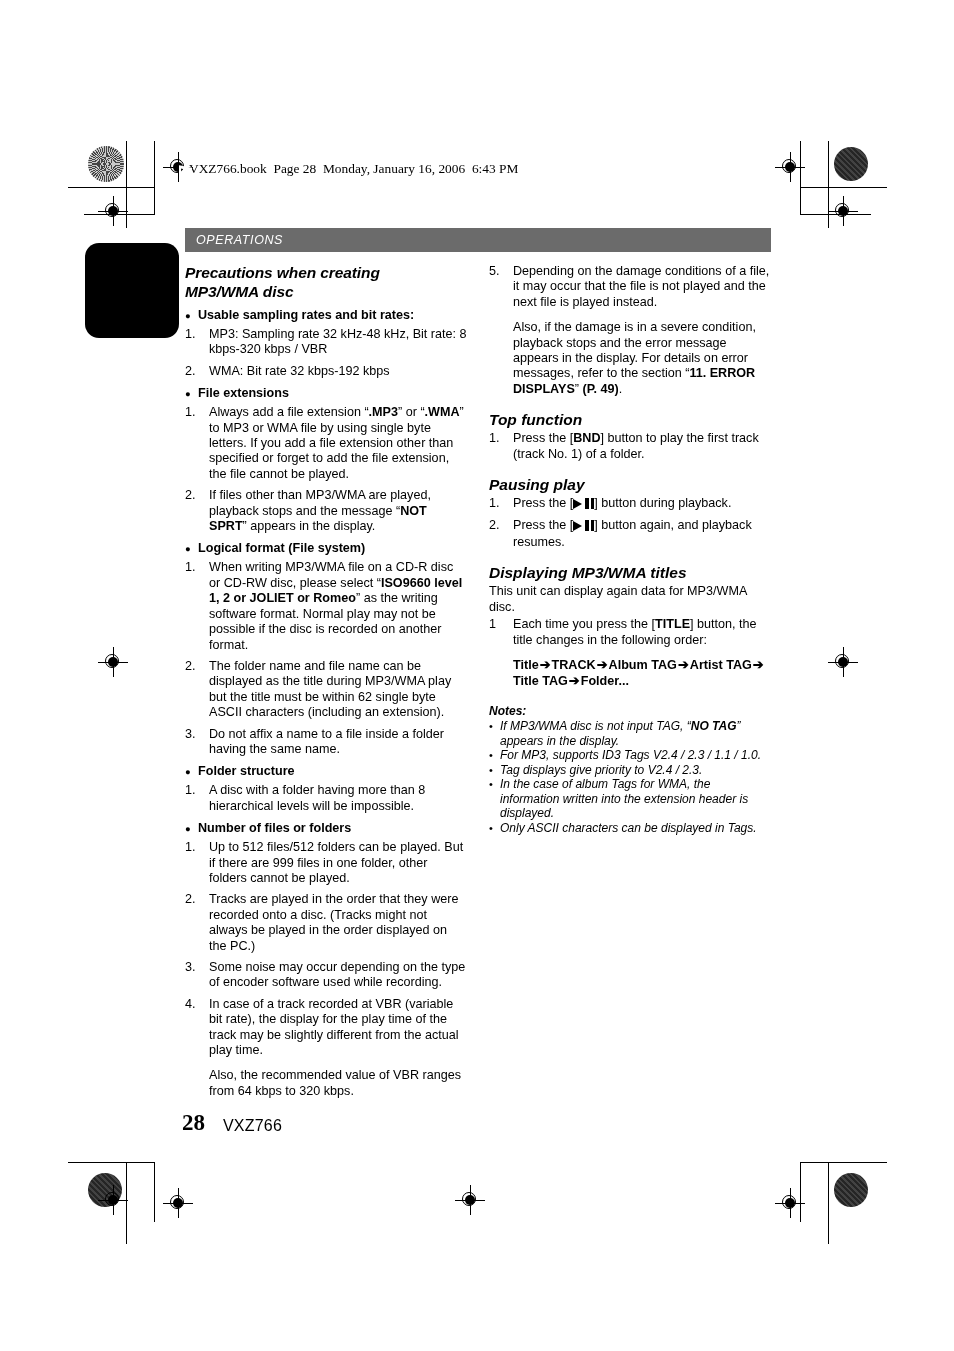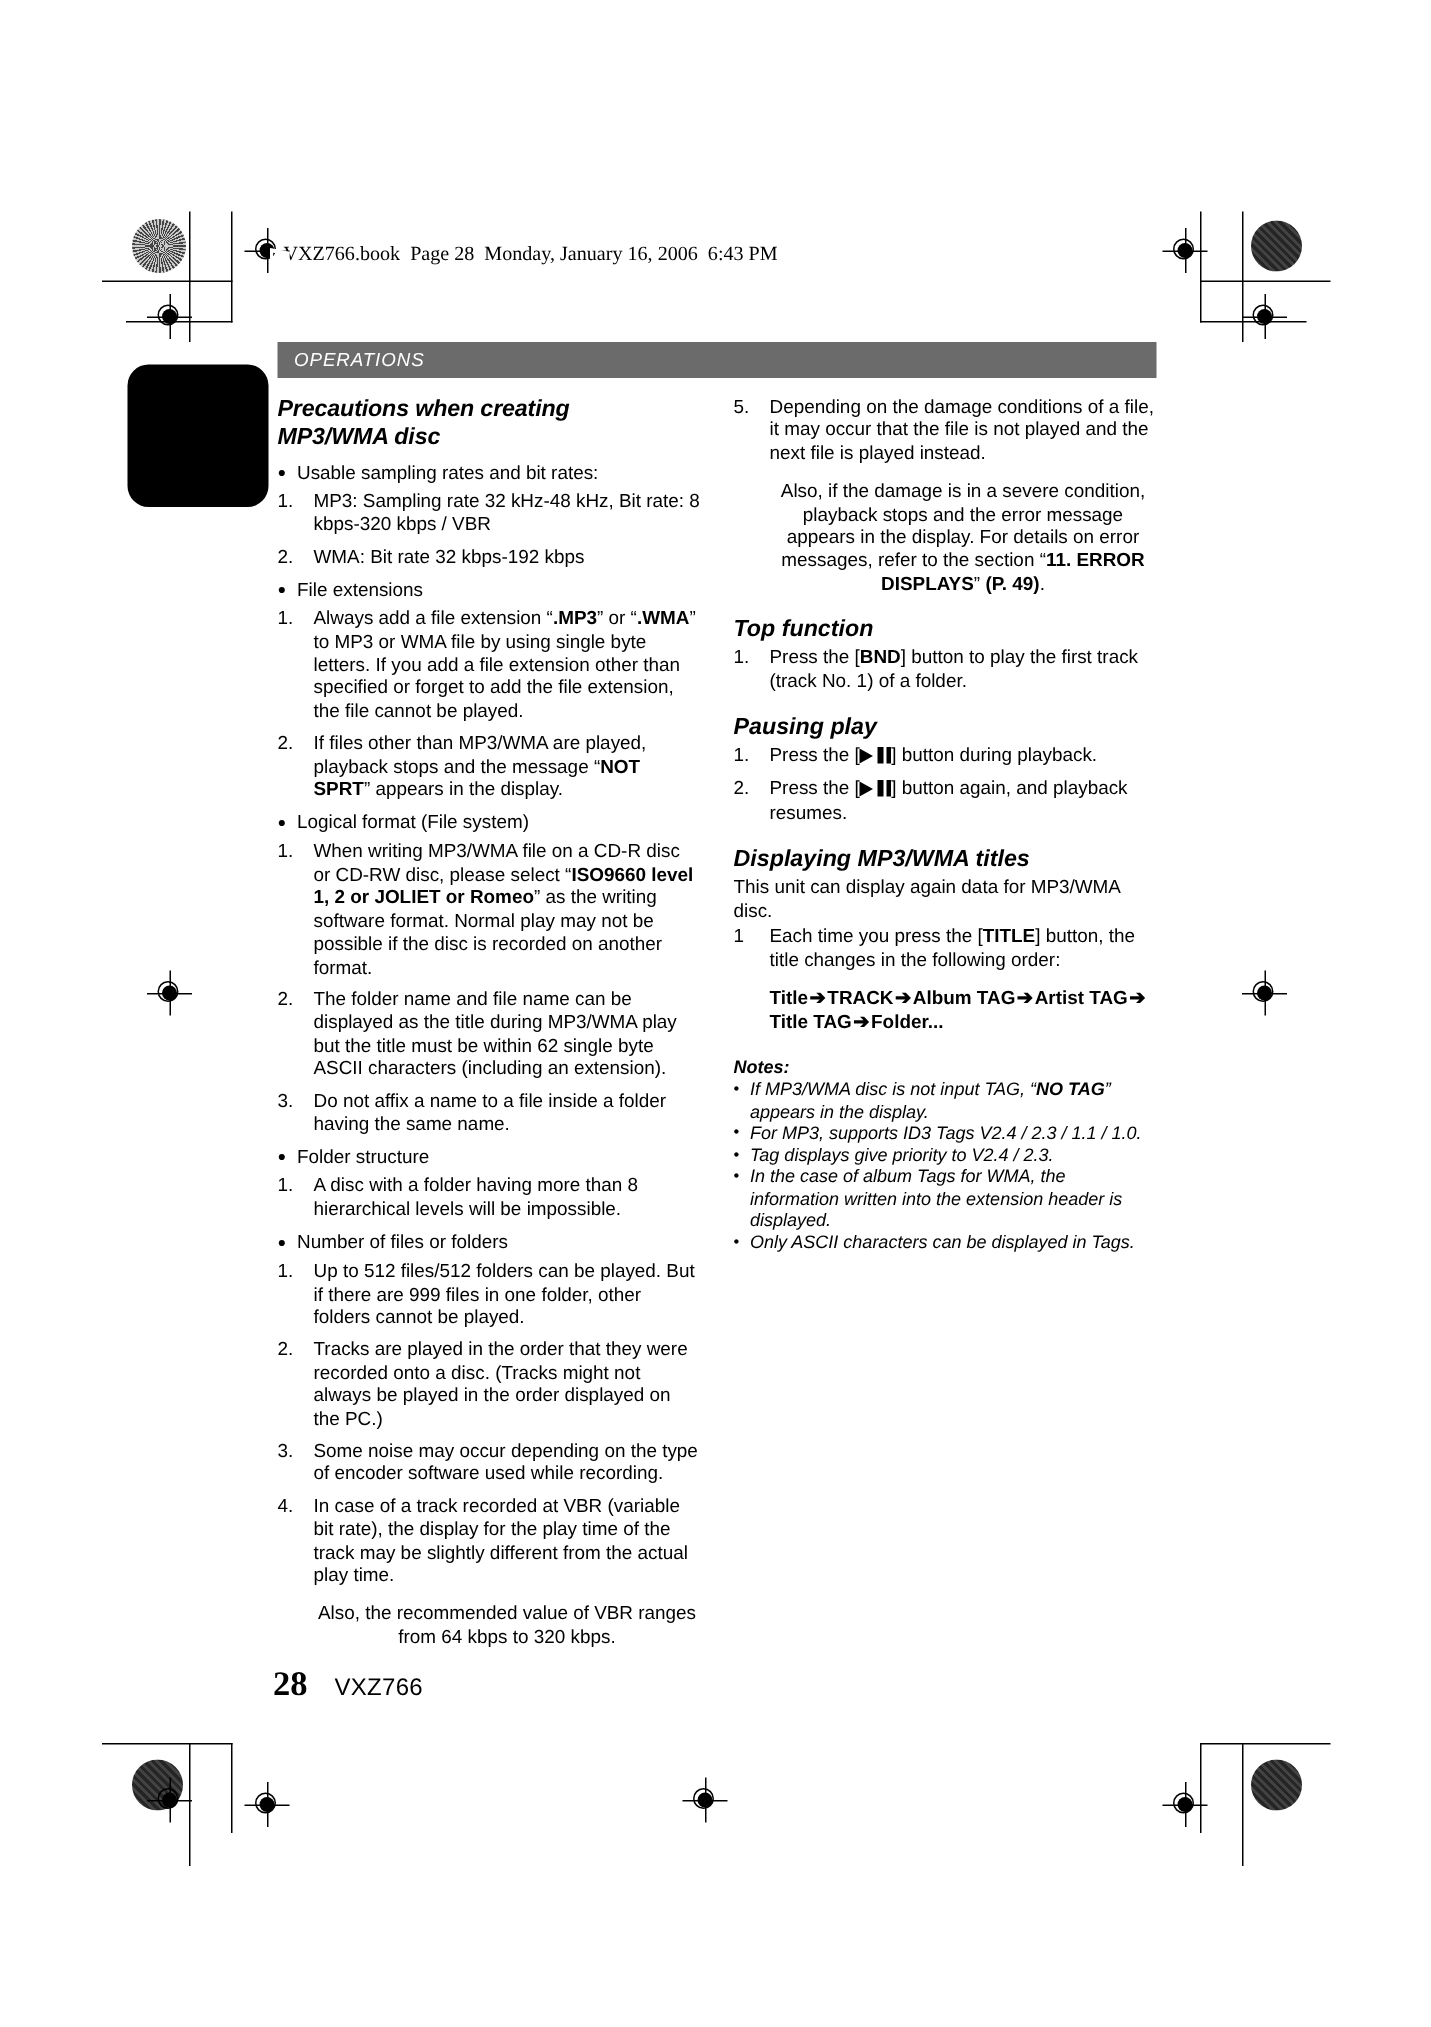--- a/index.html
+++ b/index.html
@@ -143,21 +143,21 @@
     margin: 13px 0 2px 0;
     font-size: 15.5px;
     font-weight: bold;
     font-style: italic;
     line-height: 19px;
   }
 
   .bullet-head {
     margin: 7px 0 4px 0;
     font-size: 12.6px;
-    font-weight: normal;
+    font-weight: bold;
     line-height: 15px;
     position: relative;
     padding-left: 13px;
   }
   .bullet-head::before {
     content: "\25CF";
     position: absolute;
     left: 0;
     top: 0px;
     font-size: 9.5px;
@@ -179,21 +179,21 @@
   ol.numlist > li > .num {
     position: absolute;
     left: 0;
     top: 0;
     width: 18px;
     text-align: left;
     font-size: 12.6px;
     line-height: 15.4px;
   }
   .para { margin: 0; }
-  .para + .para { margin-top: 10px; text-align: center; }
+  .para + .para { margin-top: 10px; }
 
   .plain-para {
     margin: 0 0 2px 0;
     font-size: 12.6px;
     line-height: 15.4px;
   }
 
   .order-line {
     margin: 9px 0 0 0;
     font-size: 12.6px;

